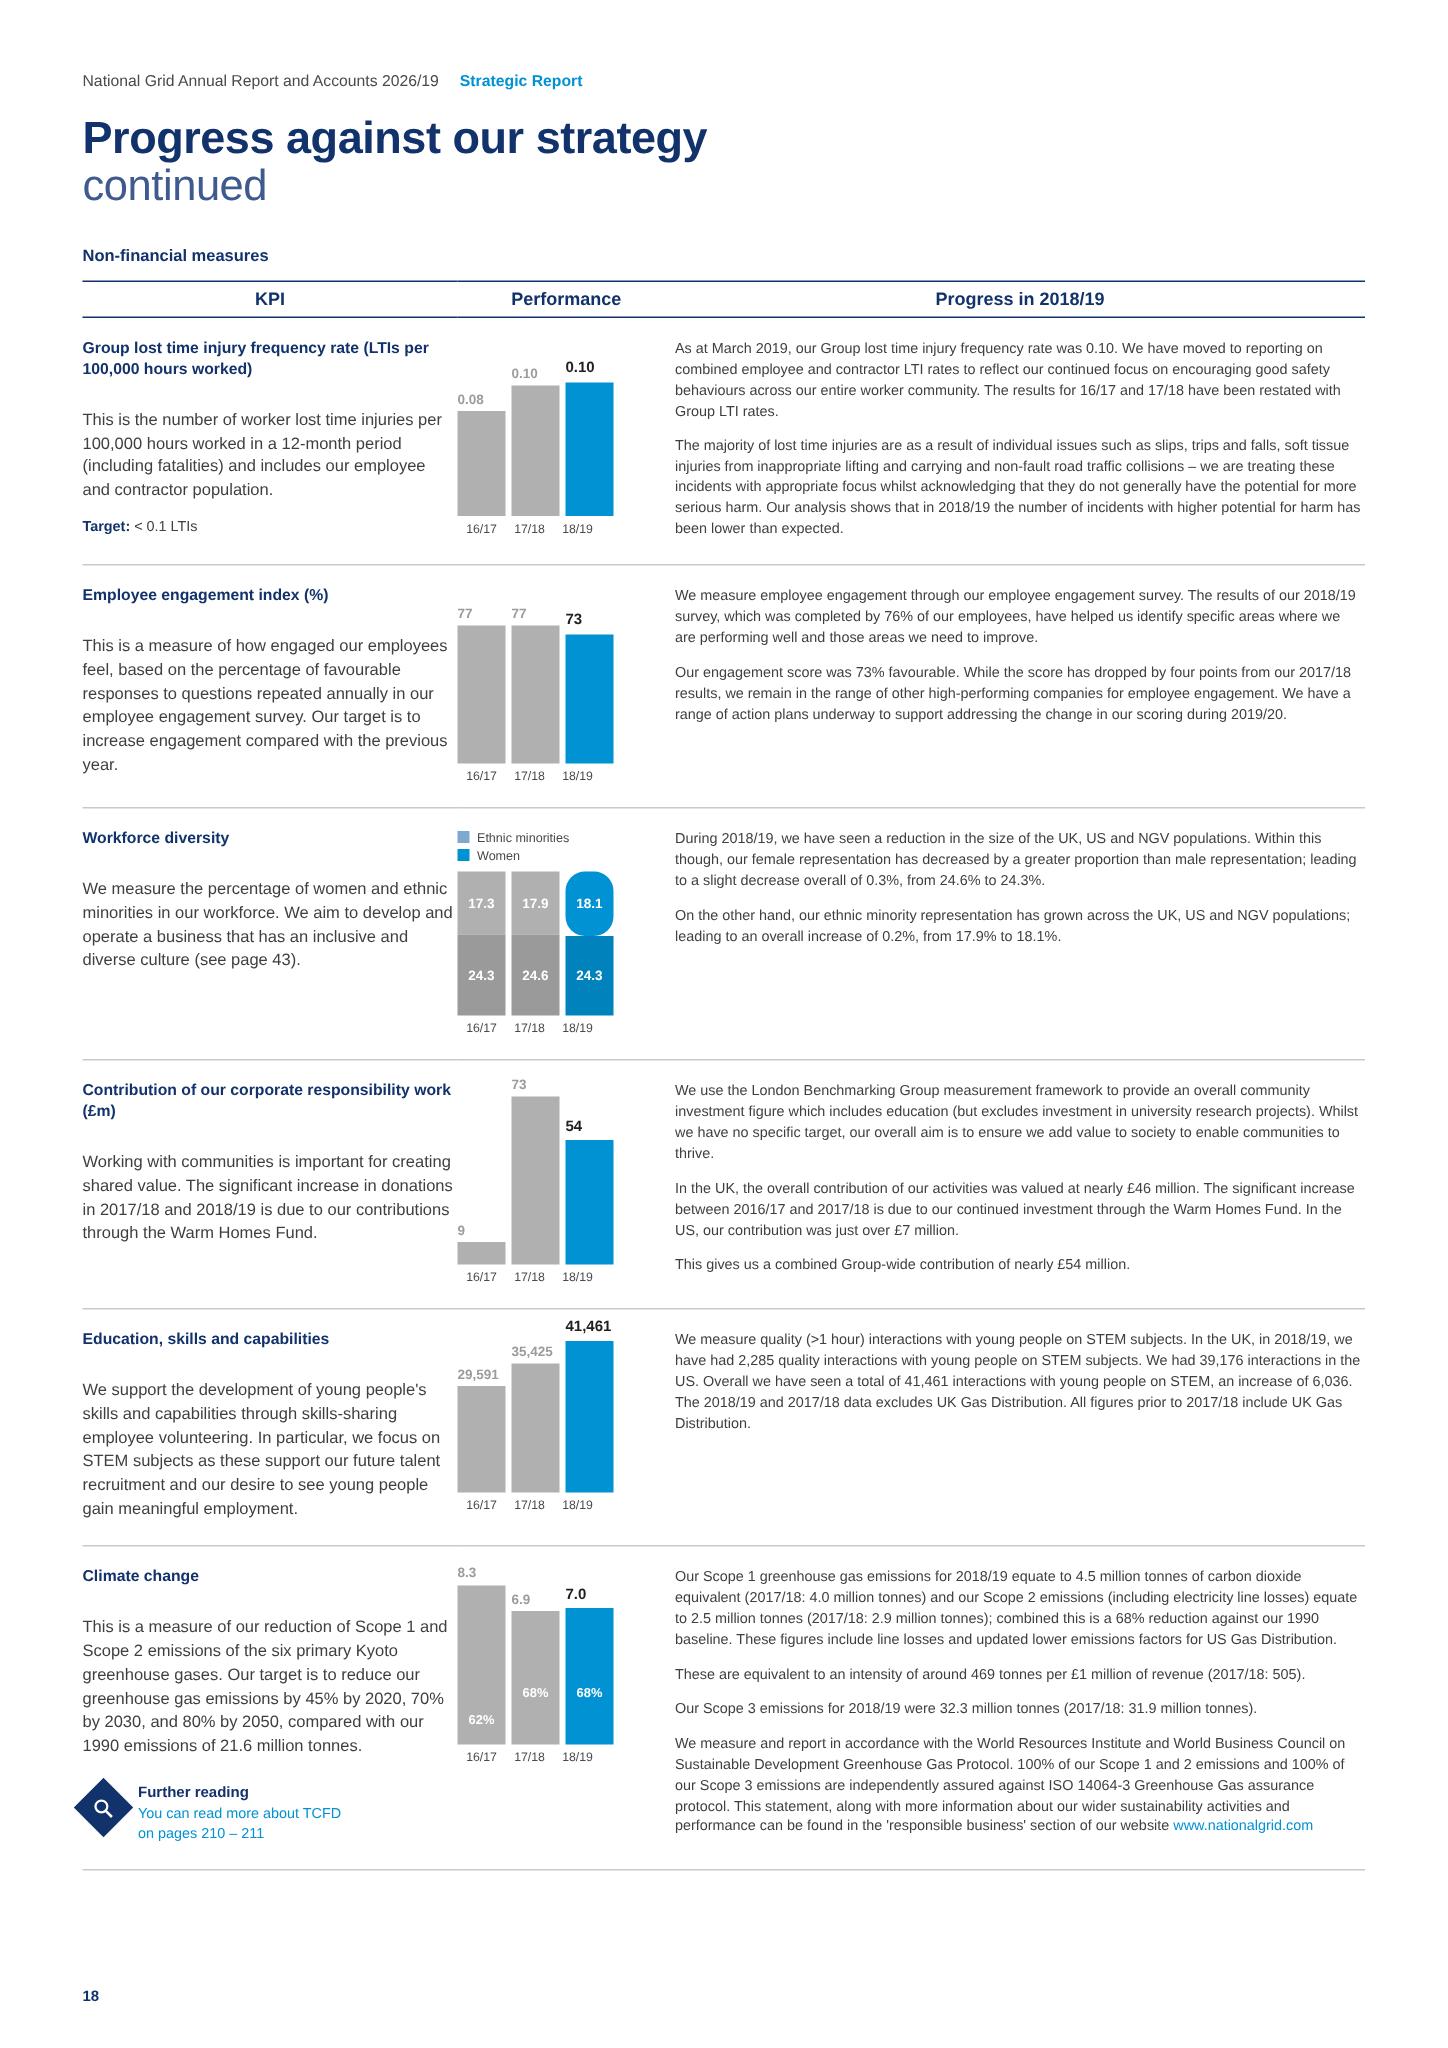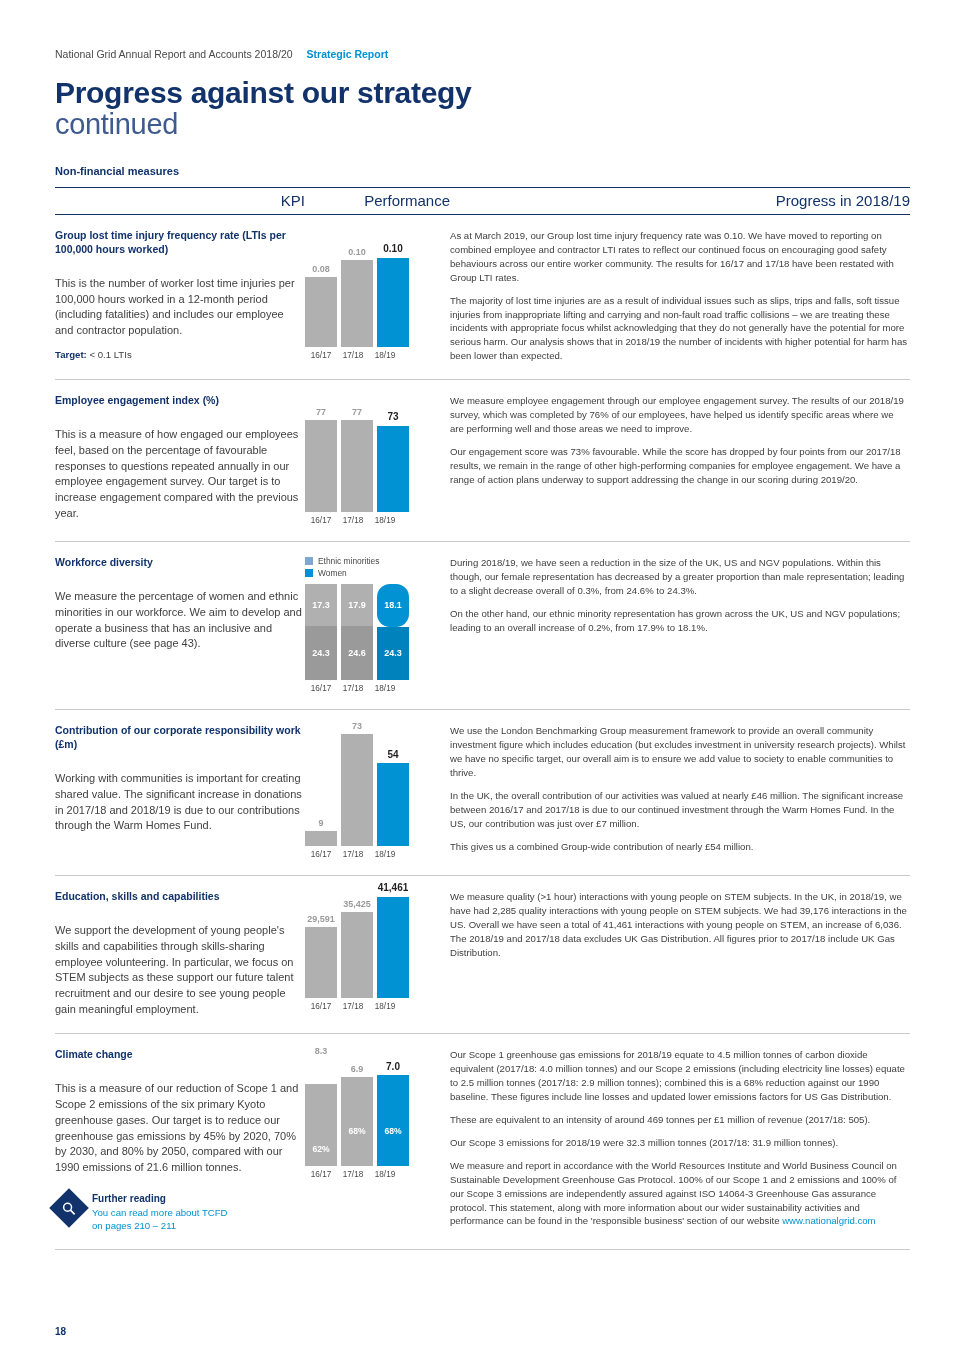--- a/index.html
+++ b/index.html
@@ -21,21 +21,21 @@
   h1.title{
     font-size:30px;font-weight:bold;color:#12326b;margin:16px 0 0 0;letter-spacing:-0.3px;
   }
   h1.title .cont{display:block;font-weight:normal;color:#3e5a8f;font-size:29px;margin-top:-2px;}
 
   .subhead{font-size:11px;font-weight:bold;color:#12326b;margin-top:24px;}
 
   
   table.kpi{width:100%;border-collapse:collapse;margin-top:10px;table-layout:fixed;}
   table.kpi th{
-    text-align:right;font-size:15px;font-weight:normal;color:#12326b;
+    text-align:center;font-size:12px;font-weight:bold;color:#12326b;
     padding:4px 0 5px 0;border-top:1.3px solid #12326b;border-bottom:1.3px solid #12326b;
   }
   table.kpi td{
     vertical-align:top;padding:14px 0 16px 0;border-bottom:1px solid #c9c9c9;
   }
   col.c1{width:250px;}
   col.c2{width:145px;}
   col.c3{width:460px;}
 
   td.col-kpi{padding-right:24px;}
@@ -51,21 +51,21 @@
   .prog p:last-child{margin-bottom:0;}
   .prog a{color:#0092d2;text-decoration:none;}
 
   
   .chart{position:relative;width:135px;}
   .plot{position:relative;height:118px;display:flex;align-items:flex-end;gap:4px;
         border-bottom:1px solid #ffffff;}
   .bar-wrap{position:relative;width:32px;display:flex;flex-direction:column;justify-content:flex-end;height:100%;}
   .bar{width:32px;background:#b0b0b0;}
   .bar.hl{background:#0092d2;}
-  .vlabel{position:absolute;left:0;width:32px;text-align:center;font-size:9px;font-weight:bold;color:#9b9b9b;}
+  .vlabel{position:absolute;left:0;width:32px;text-align:left;font-size:9px;font-weight:bold;color:#9b9b9b;}
   .vlabel.hl{color:#231f20;}
   .axis{display:flex;gap:0;margin-top:3px;}
   .axis span{width:32px;text-align:center;font-size:8.2px;color:#4a4a4a;}
 
   
   .seg{width:32px;display:flex;align-items:center;justify-content:center;color:#fff;font-size:9px;font-weight:bold;}
   .seg.gray{background:#b0b0b0;}
   .seg.grayd{background:#9a9a9a;}
   .seg.blue{background:#0092d2;border-radius:13px;}
   .seg.blued{background:#0082bd;}
@@ -88,21 +88,21 @@
   .further .txt span{color:#0092d2;}
 
   .pagenum{position:absolute;left:55px;bottom:28px;font-size:10px;font-weight:bold;color:#12326b;}
 </style>
 </head>
 <body>
 
 <div class="page">
 
   <div class="hdr">
-    <span class="doc">National Grid Annual Report and Accounts 2018/20</span>
+    <span class="doc">National Grid Annual Report and Accounts 2026/19</span>
     <span class="section">Strategic Report</span>
   </div>
 
   <h1 class="title">
     <span>Progress against our strategy</span>
     <span class="cont">continued</span>
   </h1>
 
   <div class="subhead">Non-financial measures</div>
 
@@ -318,21 +318,21 @@
               <span>You can read more about TCFD</span><br>
               <span>on pages 210 – 211</span>
             </div>
           </div>
         </td>
         <td class="col-perf">
           <div class="chart">
             <div class="plot" style="height:118px">
               <div class="bar-wrap">
                 <div class="vlabel" style="bottom:110px">8.3</div>
-                <div class="bar" style="height:82px;position:relative">
+                <div class="bar" style="height:106px;position:relative">
                   <div class="inbar" style="bottom:12px">62%</div>
                 </div>
               </div>
               <div class="bar-wrap">
                 <div class="vlabel" style="bottom:92px">6.9</div>
                 <div class="bar" style="height:89px;position:relative">
                   <div class="inbar" style="bottom:30px">68%</div>
                 </div>
               </div>
               <div class="bar-wrap">

